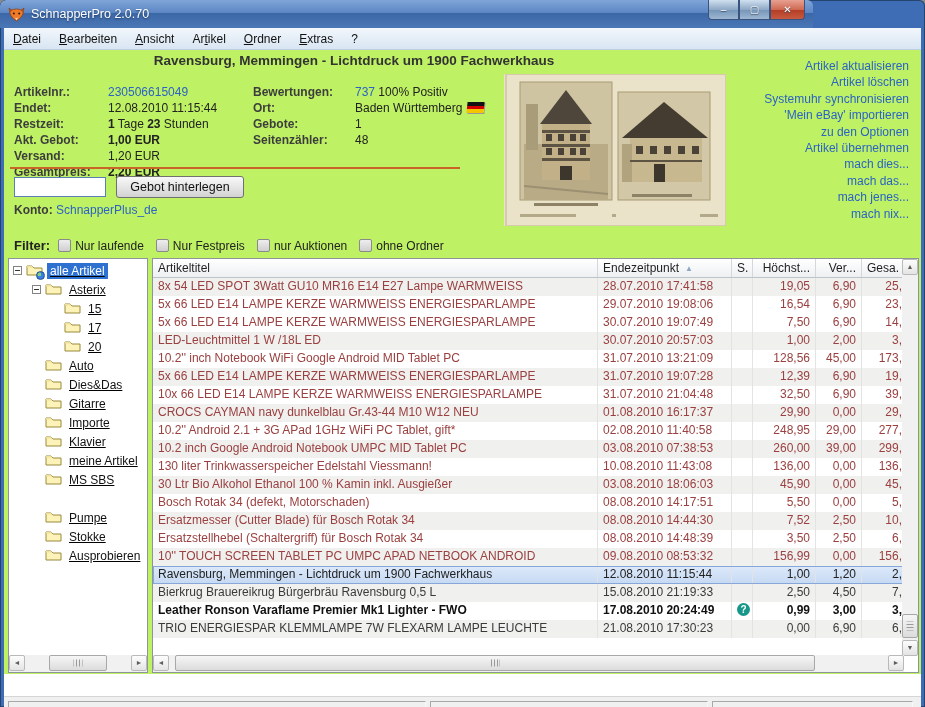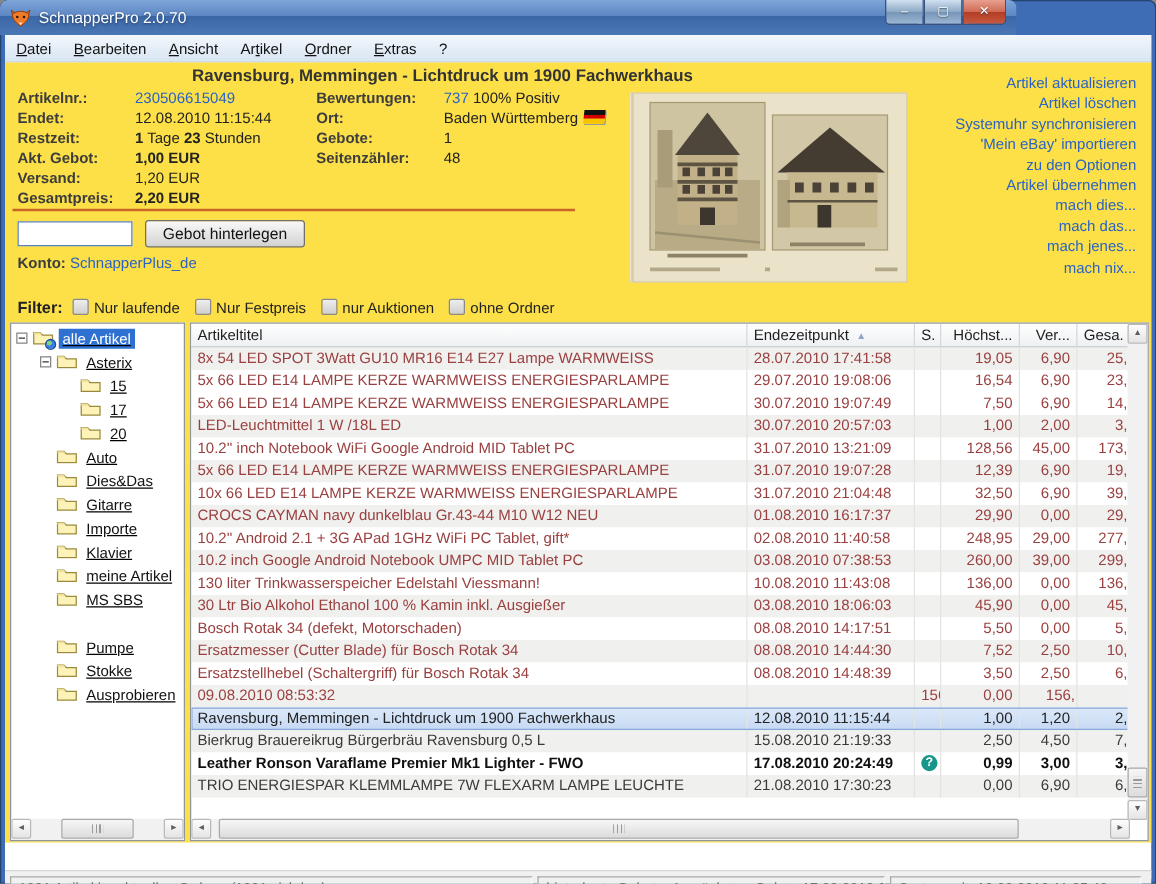--- a/index.html
+++ b/index.html
@@ -22,25 +22,25 @@
   .winbtn.close { width:35px; border-radius:0 0 4px 0;
     background:linear-gradient(#e8a091,#cf6a52 50%,#b33c24 51%,#c65a40); }
   
   .client { position:absolute; left:4px; top:28px; width:917px; height:675px;
             background:#fff; }
   .menubar { position:absolute; left:0; top:0; width:917px; height:22px;
     background:linear-gradient(#f2f7fc,#d8e5f2); border-bottom:1px solid #c0cedd;
     display:flex; align-items:center; font-size:12px; color:#111; }
   .menu-item { padding:3px 9px; cursor:default; }
   .menu-item u { text-decoration:underline; }
-  .content { position:absolute; left:0; top:22px; width:917px; height:624px; background:#fde047; }
+  .content { position:absolute; left:0; top:22px; width:917px; height:624px; background:#bef264; }
   
   .detail-title { position:absolute; left:20px; top:3px; width:660px; text-align:center;
     font-size:13.5px; font-weight:bold; color:#333; }
-  .fields { position:absolute; font-size:12px; }
+  .fields { position:absolute; font-size:12px;margin-top:14px; }
   .field-row { height:16px; line-height:16px; white-space:nowrap; }
   .flabel { display:inline-block; font-weight:bold; color:#3d3d3d; vertical-align:top;}
   .fields.left { left:10px; top:20px; }
   .fields.left .flabel { width:94px; }
   .fields.right { left:249px; top:20px; }
   .fields.right .flabel { width:102px; }
   .fvalue { color:#222; }
   .fvalue.bold { font-weight:bold; }
   a.lnk, .lnk { color:#2b63c4; text-decoration:none; cursor:pointer; }
   .flag { display:inline-block; width:17px; height:11px; margin-left:5px; vertical-align:-1px;
@@ -520,20 +520,21 @@
             </div>
             <div class="trow even ended">
               <div class="tcell">Ersatzstellhebel (Schaltergriff) für Bosch Rotak 34</div>
               <div class="tcell">08.08.2010 14:48:39</div>
               <div class="tcell"></div>
               <div class="tcell num">3,50</div>
               <div class="tcell num">2,50</div>
               <div class="tcell num gesa">6,</div>
             </div>
             <div class="trow odd ended">
+              <div class="tcell">10'' TOUCH SCREEN TABLET PC UMPC APAD NETBOOK ANDROID</div>
               <div class="tcell">09.08.2010 08:53:32</div>
               <div class="tcell"></div>
               <div class="tcell num">156,99</div>
               <div class="tcell num">0,00</div>
               <div class="tcell num gesa">156,</div>
             </div>
             <div class="trow even selected">
               <div class="tcell">Ravensburg, Memmingen - Lichtdruck um 1900 Fachwerkhaus</div>
               <div class="tcell">12.08.2010 11:15:44</div>
               <div class="tcell"></div>

